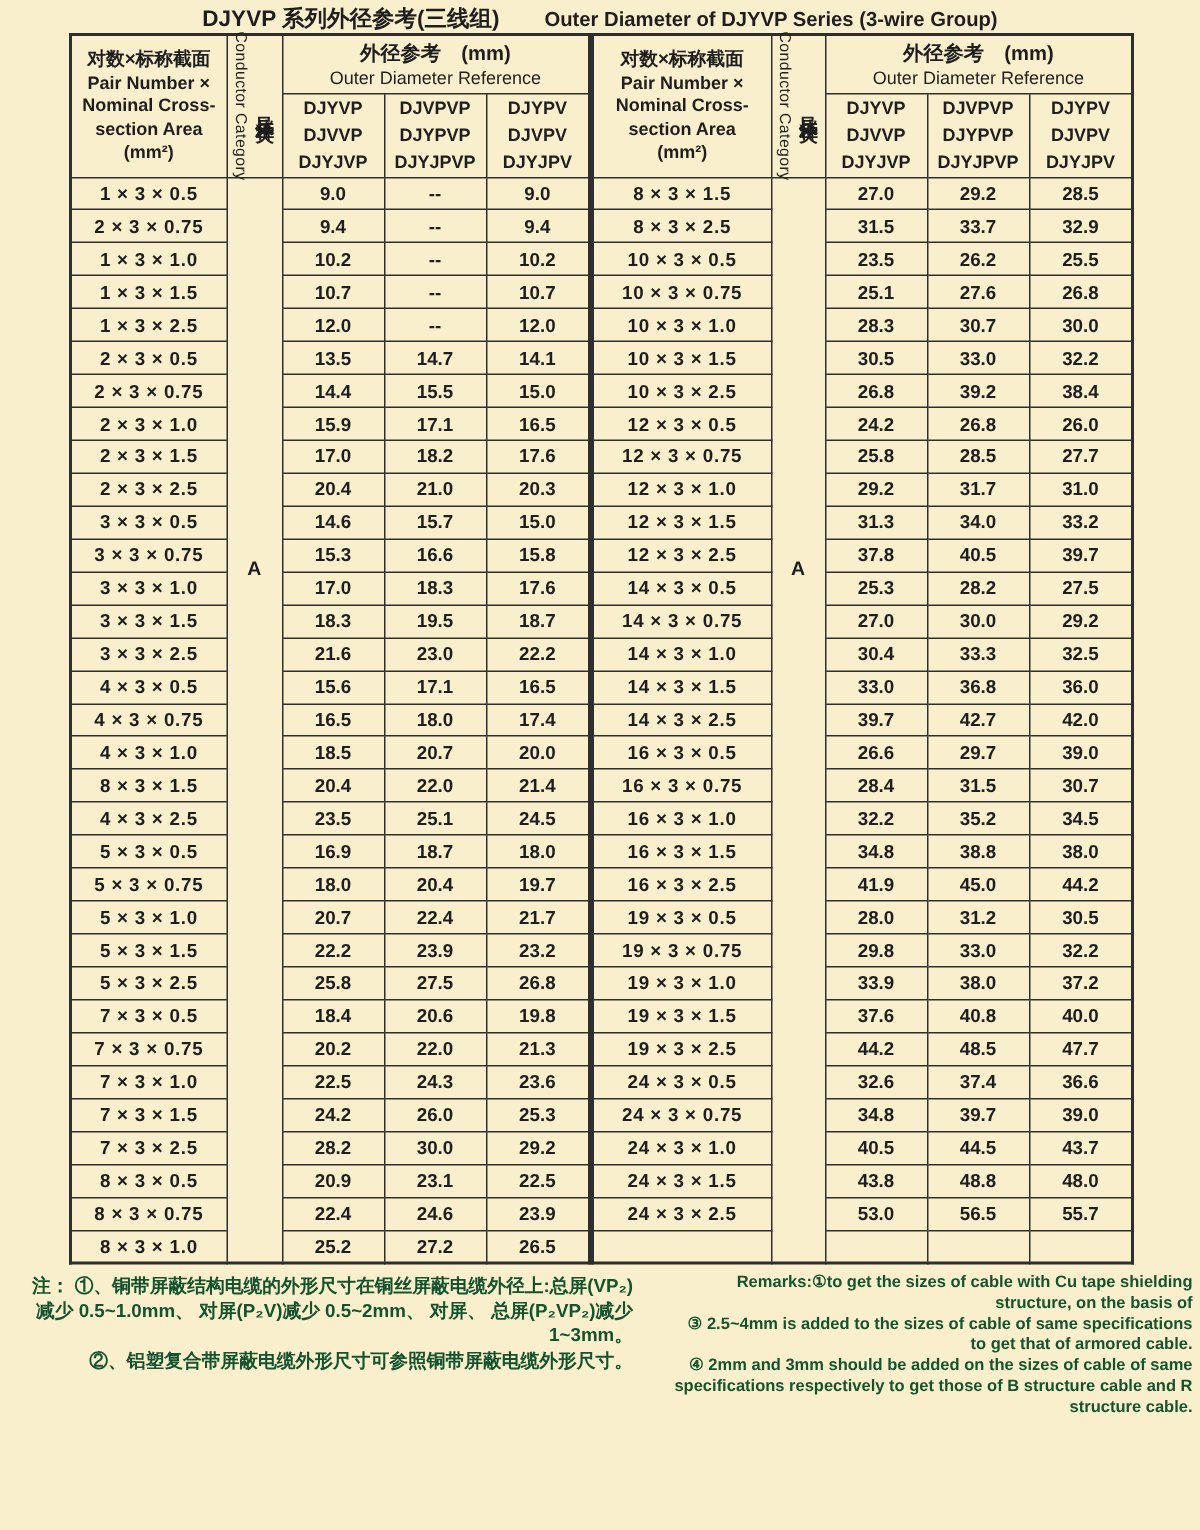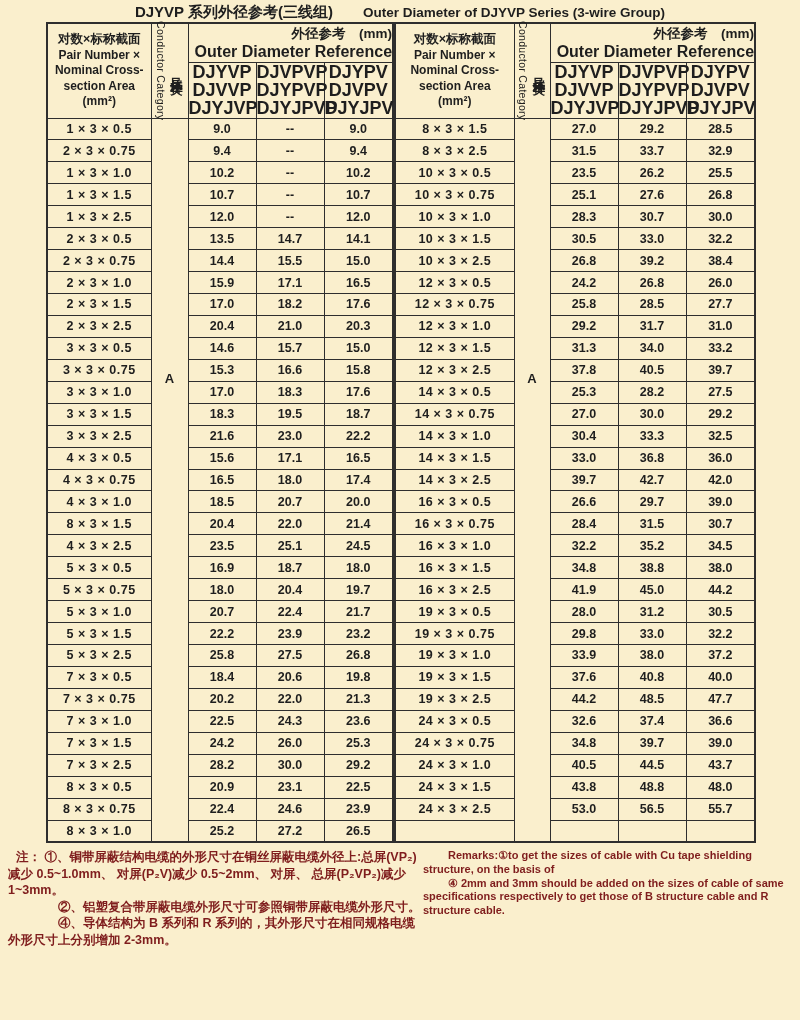--- a/index.html
+++ b/index.html
@@ -22,45 +22,45 @@
 
   table { border-collapse:collapse; table-layout:fixed; background:#FAEFCD; }
   table.t { border:2px solid #2e2e2e; }
   th, td { border:1px solid #2e2e2e; text-align:center; vertical-align:middle; padding:0; }
 
   .t-left  { width:346px; }
   .t-right { width:360px; }
 
   .h-pair { font-size:12px; font-weight:bold; line-height:15.5px; }
   .h-pair .zh { font-size:12.5px; }
-  .h-group { height:39px; font-weight:bold;text-align:right; }
+  .h-group { height:39px; font-weight:bold; }
   .h-group .g1 { font-size:13.5px; }
-  .h-group .g2 { font-size:16px; font-weight:bold; }
-  .h-sub { height:56px; font-size:18px; font-weight:bold; line-height:18px; }
+  .h-group .g2 { font-size:12px; font-weight:normal; }
+  .h-sub { height:56px; font-size:12px; font-weight:bold; line-height:18px; }
 
   .h-cond > div { display:flex; flex-direction:row; justify-content:center; align-items:center; gap:1px; height:93px; }
   .v-en {
     writing-mode:vertical-rl;
     font-size:10.5px; font-weight:normal; letter-spacing:0.3px;
     white-space:nowrap;
   }
   .v-zh {
     writing-mode:vertical-rl; text-orientation:upright;
     font-size:12.5px; font-weight:bold; letter-spacing:2px;
     white-space:nowrap;
   }
 
   tbody td { height:21.95px; font-size:12.5px; font-weight:bold; }
   td.c-label { letter-spacing:0.5px; }
   td.c-cond {
     vertical-align:top; padding-top:252px;
     font-size:13px; font-weight:bold;
   }
 
-  .notes { position:absolute; top:849px; left:0; width:800px; height:165px; color:#7f1d1d; }
+  .notes { position:absolute; top:849px; left:0; width:800px; height:165px; color:#14532d;text-align:right; }
   .notes-zh {
     position:absolute; left:8px; top:0; width:414px;
     font-size:12.5px; line-height:16.5px; font-weight:bold;
   }
   .notes-zh p { text-indent:50px; }
   .notes-zh p.p-first { text-indent:8px; }
   .notes-en {
     position:absolute; left:423px; top:0; width:372px;
     font-size:11px; line-height:13.8px; font-weight:bold;
   }
@@ -571,19 +571,19 @@
           <td class="c-val"></td>
         </tr>
       </tbody>
   </table>
 </div>
 
 <div class="notes">
   <div class="notes-zh">
     <p class="p-first">注： ①、铜带屏蔽结构电缆的外形尺寸在铜丝屏蔽电缆外径上:总屏(VP₂)减少 0.5~1.0mm、 对屏(P₂V)减少 0.5~2mm、 对屏、 总屏(P₂VP₂)减少 1~3mm。</p>
     <p>②、铝塑复合带屏蔽电缆外形尺寸可参照铜带屏蔽电缆外形尺寸。</p>
-    <p>④、导体结构为 B 系列和 R 系列的，其外形尺寸在相同规格电缆外形尺寸上分别增加 2-3mm。</p>
   </div>
   <div class="notes-en">
     <p>Remarks:①to get the sizes of cable with Cu tape shielding structure, on the basis of</p>
+    <p>③ 2.5~4mm is added to the sizes of cable of same specifications to get that of armored cable.</p>
     <p>④ 2mm and 3mm should be added on the sizes of cable of same specifications respectively to get those of B structure cable and R structure cable.</p>
   </div>
 </div>
 
 </body></html>

